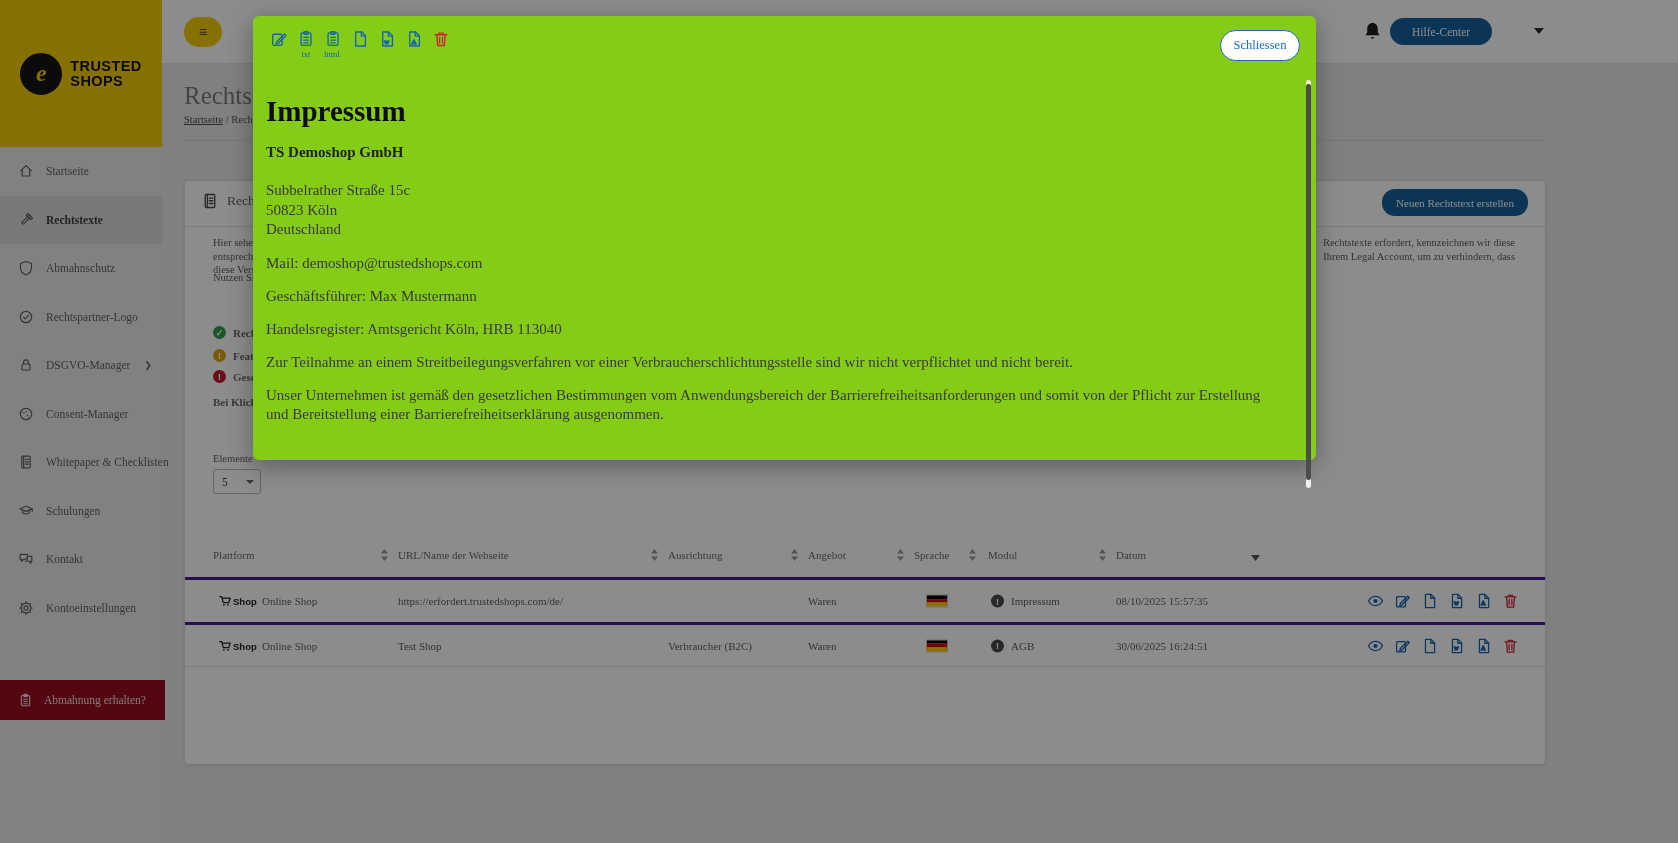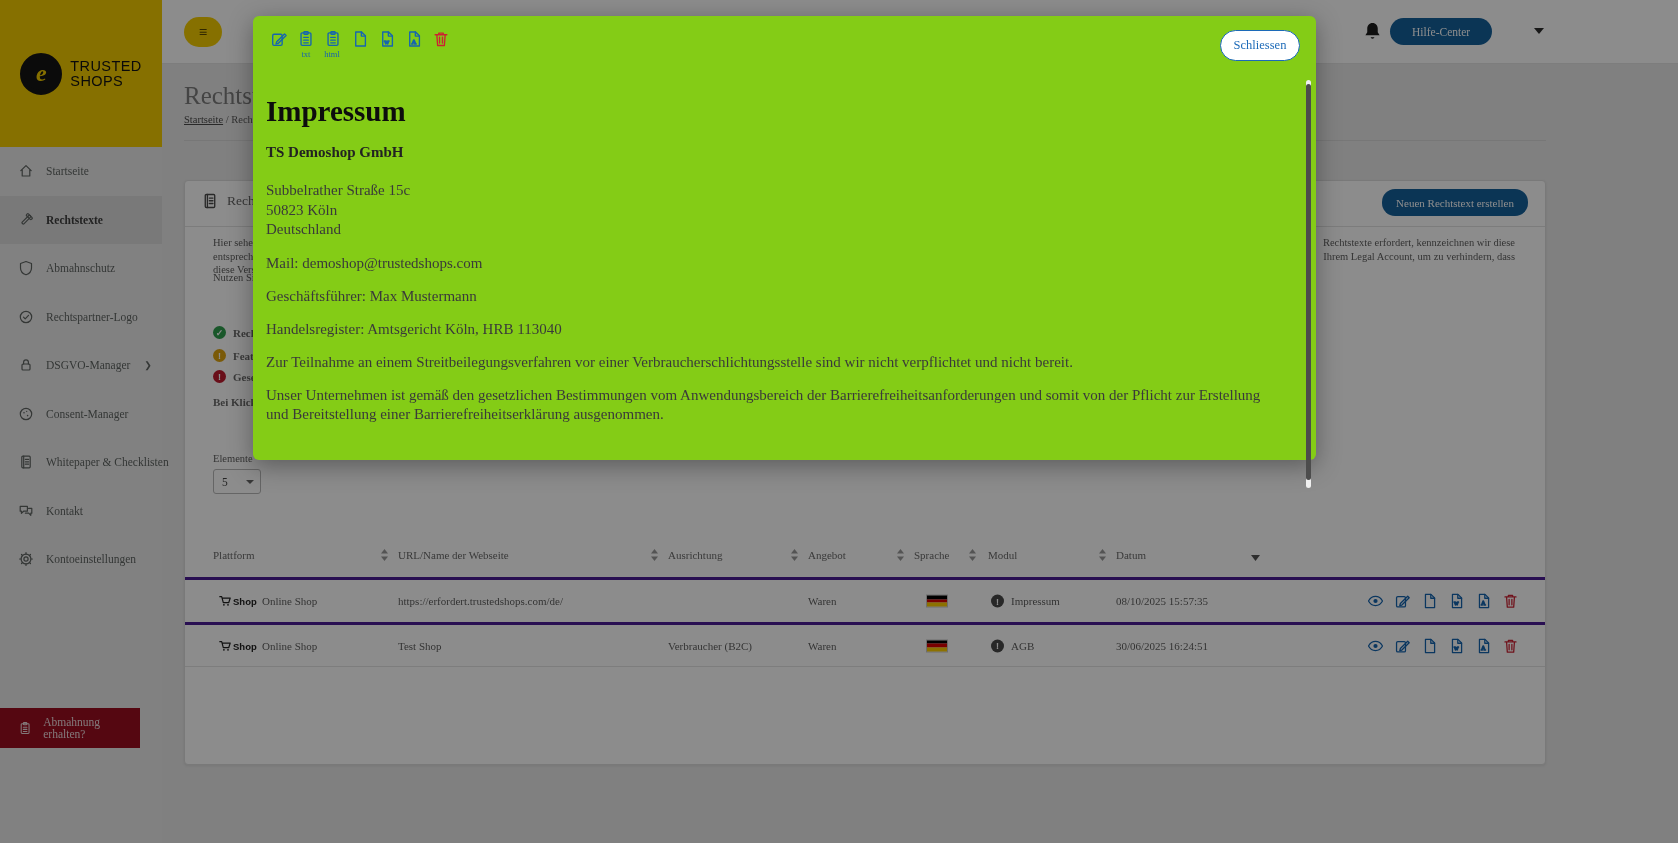--- a/index.html
+++ b/index.html
@@ -11,30 +11,30 @@
 
   
   .sidebar{position:absolute;left:0;top:0;width:162px;height:843px;background:#ececec;z-index:10;}
   .brand{position:absolute;left:0;top:0;width:162px;height:147px;background:#f5cd00;
          display:flex;align-items:center;justify-content:center;gap:8px;}
   .logo-ring{width:42px;height:42px;border:5px solid #151515;border-radius:50%;background:#151515;
              display:flex;align-items:center;justify-content:center;}
   .logo-ring i{width:32px;height:32px;border-radius:50%;background:#151515;color:#f5cd00;
                display:flex;align-items:center;justify-content:center;
                font-style:italic;font-weight:bold;font-size:24px;font-family:"Liberation Serif",serif;}
-  .brand-name{font-family:"Liberation Sans",sans-serif;font-weight:400;color:#131313;
+  .brand-name{font-family:"Liberation Sans",sans-serif;font-weight:700;color:#131313;
               font-size:14.5px;line-height:15px;letter-spacing:.4px;}
   .nav{position:absolute;left:0;top:147px;width:162px;}
   .nav-item{height:48.5px;display:flex;align-items:center;gap:12px;padding-left:18px;
             color:#5f6462;font-size:11.5px;white-space:nowrap;cursor:pointer;}
   .nav-item .nicon{width:16px;height:16px;flex:0 0 16px;color:#5f6462;}
   .nav-item.active{background:#dcdcdc;font-weight:bold;color:#3e3e3e;}
   .nav-item .chev{margin-left:2px;font-size:9px;}
-  .warnbar{position:absolute;left:0;top:680px;width:140px;height:40px;background:#9c0e20;
-           display:flex;align-items:center;gap:11px;padding-left:18px;color:#eddadd;font-size:11.5px;cursor:pointer;margin-top:28px;}
+  .warnbar{position:absolute;left:0;top:680px;width:165px;height:40px;background:#9c0e20;
+           display:flex;align-items:center;gap:11px;padding-left:18px;color:#eddadd;font-size:11.5px;cursor:pointer;}
   .warnbar .nicon{width:15px;height:15px;color:#eddadd;}
 
   
   .main{position:absolute;left:162px;top:0;width:1516px;height:843px;}
   .topbar{position:absolute;left:0;top:0;width:1516px;height:64px;background:#ffffff;border-bottom:1px solid #e3e3e3;}
   .burger{position:absolute;left:22px;top:17px;width:38px;height:30px;border-radius:15px;background:#f5cd00;
           display:flex;align-items:center;justify-content:center;color:#5a4a00;font-size:15px;font-weight:bold;cursor:pointer;}
   .bell{position:absolute;left:1200px;top:21px;width:21px;height:21px;color:#1d1d1d;cursor:pointer;}
   .help-btn{position:absolute;left:1228px;top:18px;height:27px;padding:0 22px;border-radius:14px;background:#14619c;
             color:#fff;font-size:11.5px;display:flex;align-items:center;border:none;cursor:pointer;
@@ -246,20 +246,26 @@
         <span>Consent-Manager</span>
       </div>
       <div class="nav-item">
         <svg class="ic nicon">
             <use href="#s-doc"></use>
           </svg>
         <span>Whitepaper &amp; Checklisten</span>
       </div>
       <div class="nav-item">
         <svg class="ic nicon">
+            <use href="#s-grad"></use>
+          </svg>
+        <span>Schulungen</span>
+      </div>
+      <div class="nav-item">
+        <svg class="ic nicon">
             <use href="#s-chat"></use>
           </svg>
         <span>Kontakt</span>
       </div>
       <div class="nav-item">
         <svg class="ic nicon">
             <use href="#s-gear"></use>
           </svg>
         <span>Kontoeinstellungen</span>
       </div>

